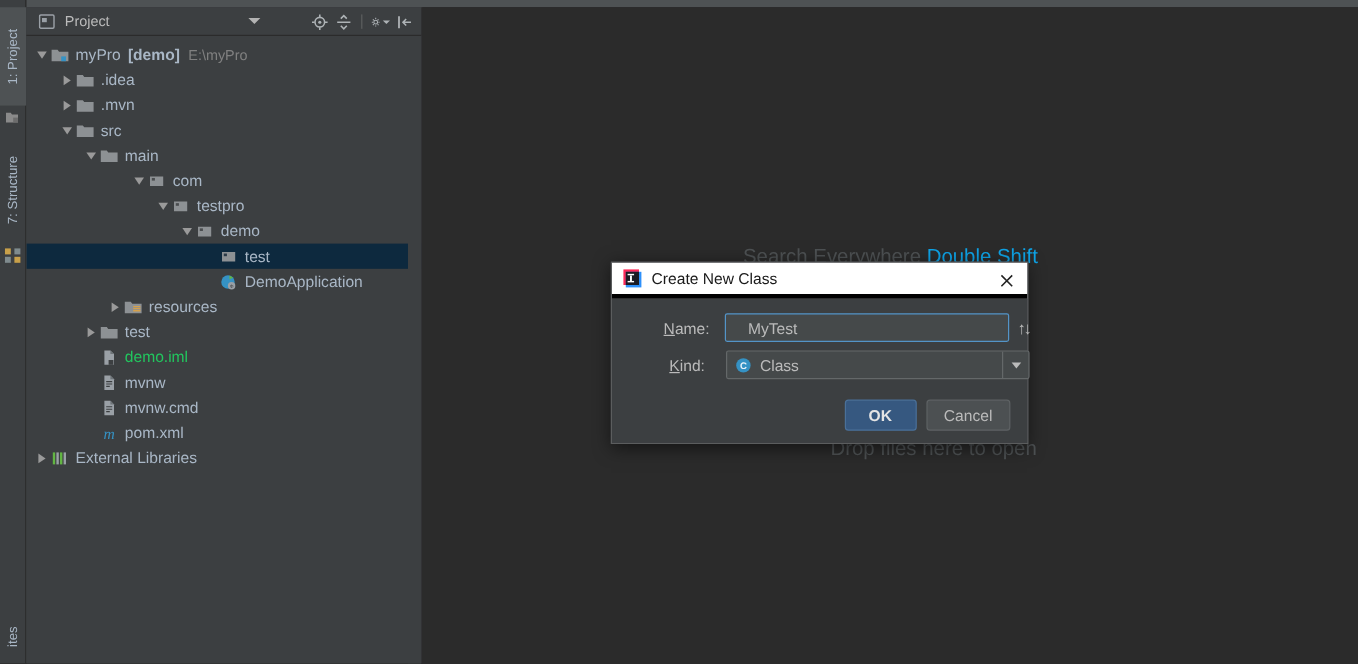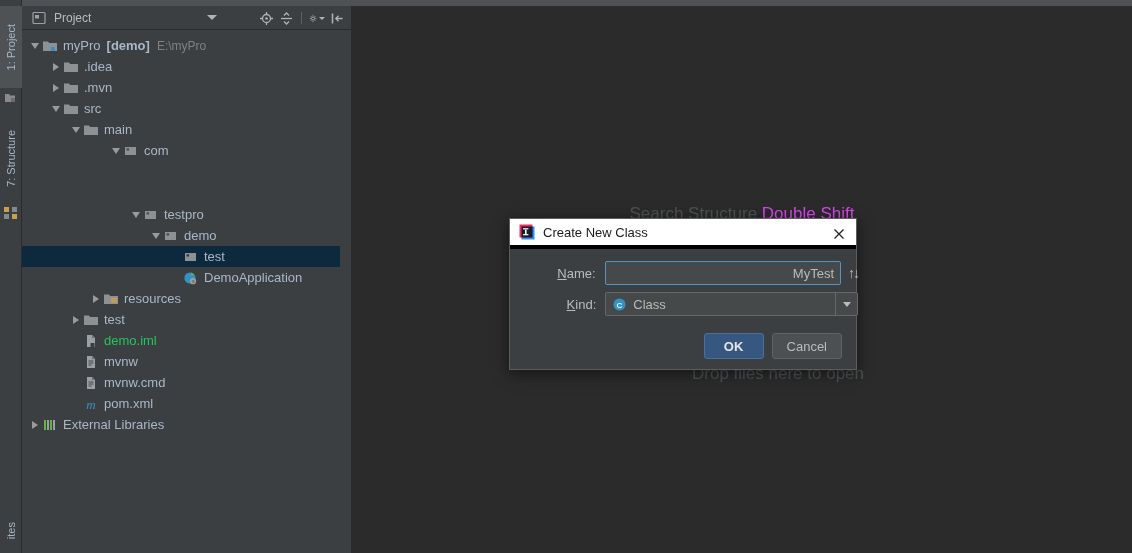--- a/index.html
+++ b/index.html
@@ -161,21 +161,21 @@
   }
   .tip-line {
     position: absolute;
     width: 100%;
     text-align: center;
     font-size: 17px;
     color: #4e5254;
     white-space: nowrap;
   }
   .tip-line .key {
-    color: #d946ef;
+    color: #0ea5e9;
   }
   .tip-search { top: 198px; left: 0; }
   .tip-drop   { top: 358px; left: 0; margin-left: 36px; }
 
   
   .dialog {
     position: absolute;
     left: 509px; top: 218px;
     width: 348px; height: 152px;
     background: #3c3f41;
@@ -209,38 +209,37 @@
     background: #3c3f41;
   }
   .field-row {
     position: absolute;
     display: flex; align-items: center;
   }
   .row-name { left: 0; top: 12px; width: 348px; }
   .row-kind { left: 0; top: 43px; width: 348px; }
   .field-label {
     width: 58px;
-    text-align: right;
+    text-align: center;
     padding-right: 9px;
     font-size: 13px;
     color: #bbbbbb;
     margin-left: 39px;
   }
   .field-label u { text-decoration: underline; }
   .text-input {
     width: 248px; height: 24px;
     background: #45494a;
     border: 1px solid #5394c8;
     border-radius: 2px;
     color: #bbbbbb;
     font-size: 13px;
     font-family: "Liberation Sans", sans-serif;
-    padding: 0 6px;
+    padding: 0 18px;
     outline: none;
-    text-align: right;
   }
   .swap-btn {
     margin-left: 7px;
     font-size: 14px;
     color: #bbbbbb;
     letter-spacing: -2px;
     cursor: default;
     user-select: none;
   }
   .combo {
@@ -450,21 +449,21 @@
           </span>
         <span class="node-icon">
           <svg width="16" height="16" viewBox="0 0 16 16">
             <path d="M2 4h11v8H2z" fill="#8d9194"></path>
             <rect x="3.5" y="5.3" width="2.6" height="2.2" fill="#4a4d4f"></rect>
           </svg>
         </span>
         <span class="node-text">com</span>
       </div>
 
-      <div class="tree-row" style="padding-left:107px;margin-top:43px;">
+      <div class="tree-row" style="padding-left:107px;">
         <span class="twisty expanded">
             <i></i>
           </span>
         <span class="node-icon">
           <svg width="16" height="16" viewBox="0 0 16 16">
             <path d="M2 4h11v8H2z" fill="#8d9194"></path>
             <rect x="3.5" y="5.3" width="2.6" height="2.2" fill="#4a4d4f"></rect>
           </svg>
         </span>
         <span class="node-text">testpro</span>
@@ -587,21 +586,21 @@
         <span class="node-text">External Libraries</span>
       </div>
 
     </div>
   </div>
 
   <div class="panel-edge"></div>
 
   <div class="editor-area">
     <div class="tip-line tip-search">
-      <span>Search Structure</span>
+      <span>Search Everywhere</span>
       <span class="key">Double Shift</span>
     </div>
     <div class="tip-line tip-drop">
       <span>Drop files here to open</span>
     </div>
   </div>
 
   <div class="dialog">
 
     <div class="dlg-titlebar">

